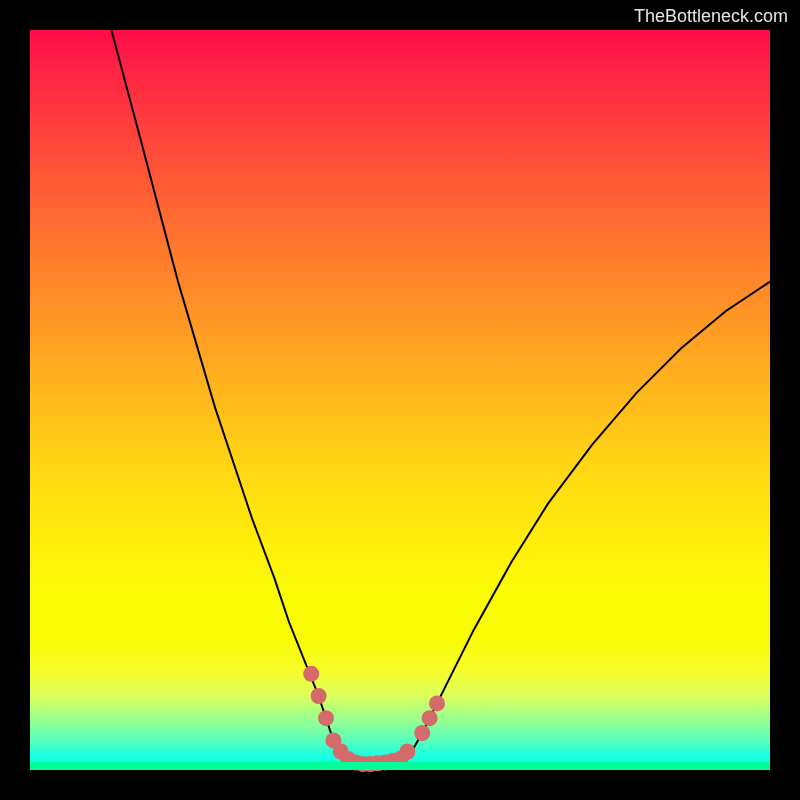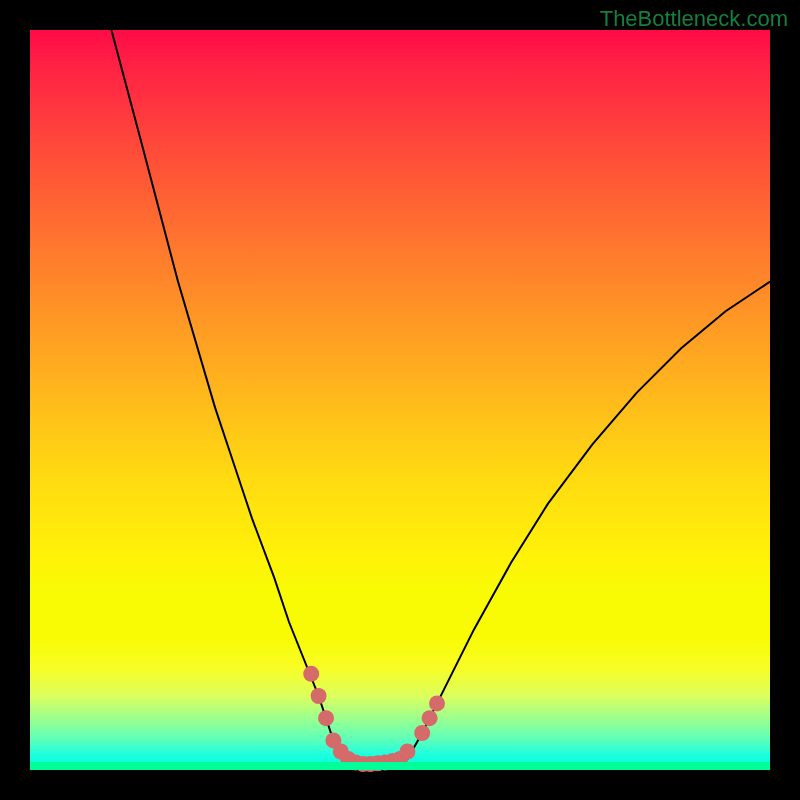--- a/index.html
+++ b/index.html
@@ -7,22 +7,22 @@
     width: 800px;
     height: 800px;
     background: #000;
     position: relative;
     font-family: Arial, sans-serif;
   }
   .watermark {
     position: absolute;
     top: 6px;
     right: 12px;
-    color: #15803d;
-    font-size: 22px;
+    color: #e5e5e5;
+    font-size: 18px;
     font-weight: 500;
     z-index: 10;
   }
   .plot-area {
     position: absolute;
     top: 30px;
     left: 30px;
     width: 740px;
     height: 740px;
     background: linear-gradient(to bottom,

